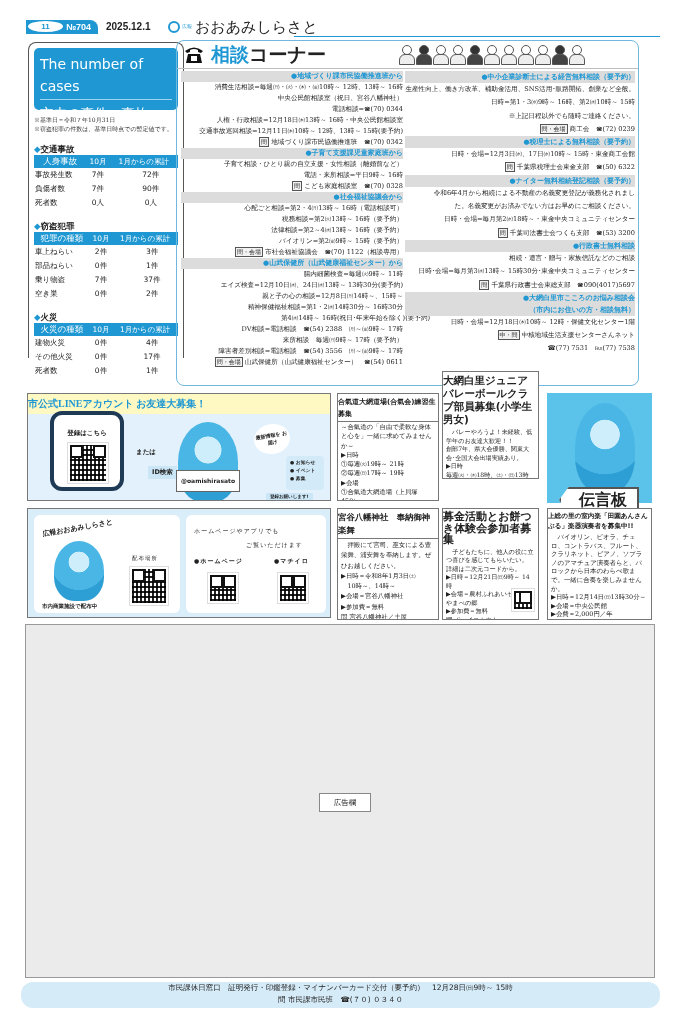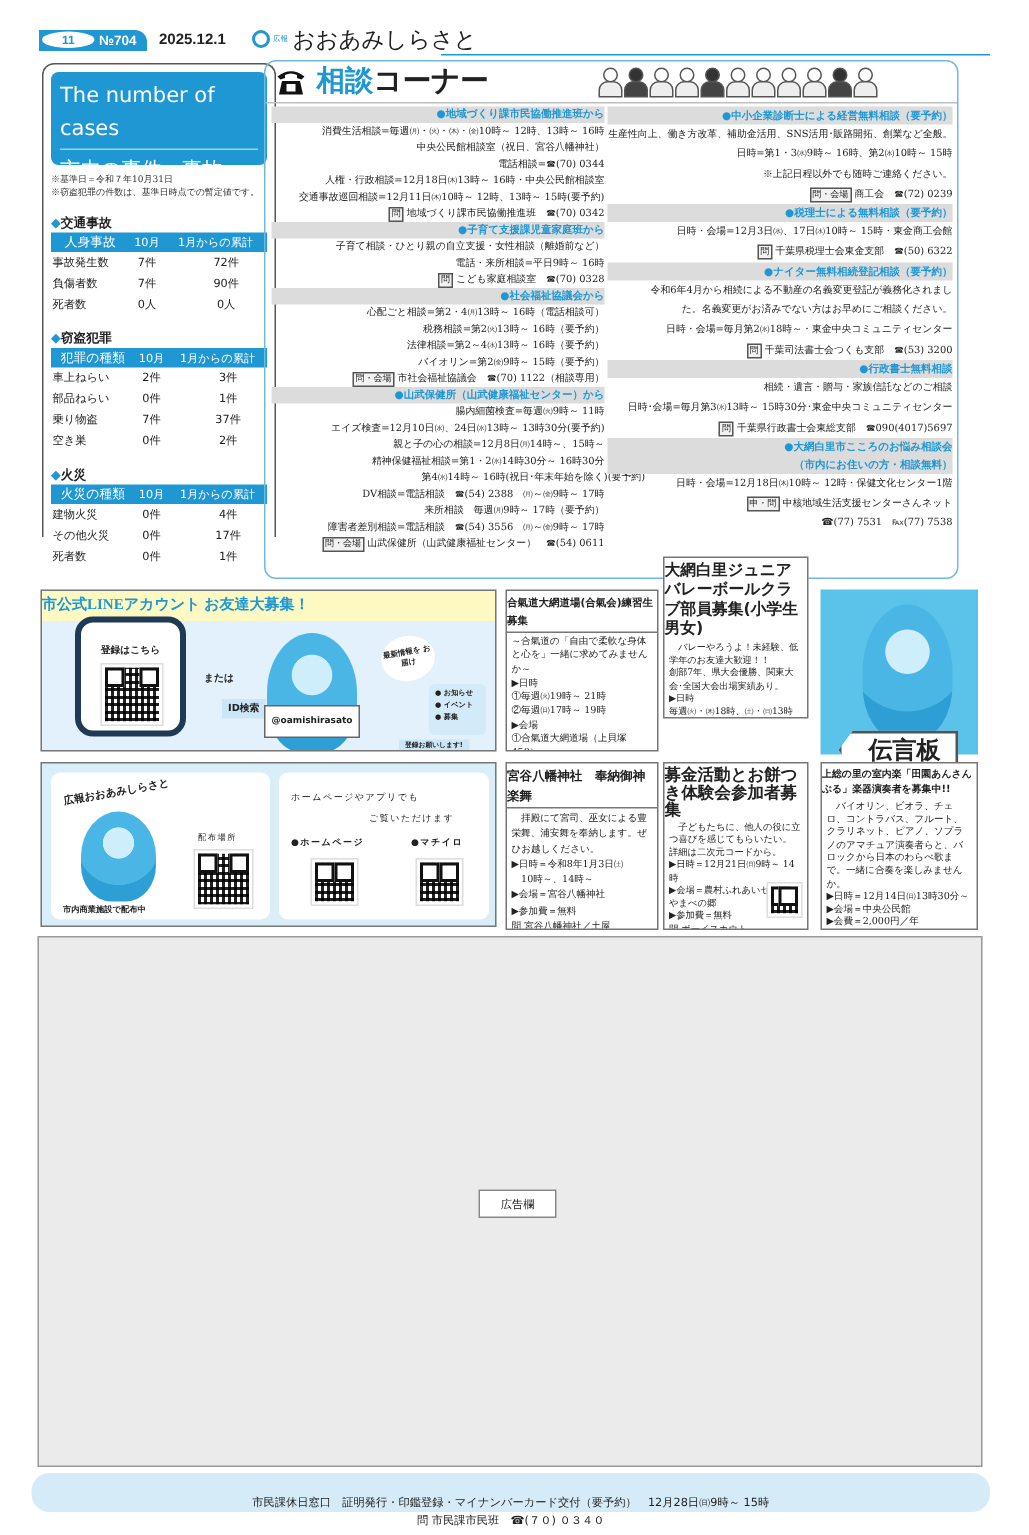--- a/index.html
+++ b/index.html
@@ -113,21 +113,21 @@
   .ad4 .ttl { font-size: 11px; line-height: 11.5px; }
   .ad4 .body { font-size: 6.2px; line-height: 8.5px; }
   .ad4 .qr { position: absolute; right: 4px; bottom: 8px; width: 22px; height: 22px; }
   .ad5 { left: 547px; top: 508px; width: 105px; height: 112px; }
   .ad5 .ttl { font-size: 6.6px; line-height: 10px; }
   .ad5 .body { font-size: 6.4px; line-height: 8.6px; }
 
   .bigad { position: absolute; left: 25px; top: 624px; width: 630px; height: 354px; background: #ebebeb; border: 1px solid #999; }
   .bigad .lbl { position: absolute; left: 23px; top: 168px; margin-left: 270px; width: 52px; height: 19px; border: 1px solid #888; background: #fff; font-family: "DejaVu Sans", sans-serif; font-size: 7.5px; text-align: center; line-height: 17px; }
 
-  .foot { position: absolute; left: 21px; top: 982px; width: 639px; height: 26px; background: #d6ebf8; font-family: "DejaVu Sans", sans-serif; font-size: 7.5px; line-height: 12px; text-align: center; padding-top: 14px; border-radius: 12px; }
+  .foot { position: absolute; left: 21px; top: 982px; width: 639px; height: 26px; background: #d6ebf8; font-family: "DejaVu Sans", sans-serif; font-size: 7.5px; line-height: 12px; text-align: center; padding-top: 0; border-radius: 12px; }
 </style>
 </head>
 <body>
 
 <div class="hdr">
   <div class="hdr-badge"><span class="pg">11</span><span>№704</span></div>
   <div class="hdr-date">2025.12.1</div>
   <div class="hdr-title"><span class="mark"></span><span class="mark2">広報</span><span>おおあみしらさと</span></div>
   <div class="hdr-line"></div>
 </div>

